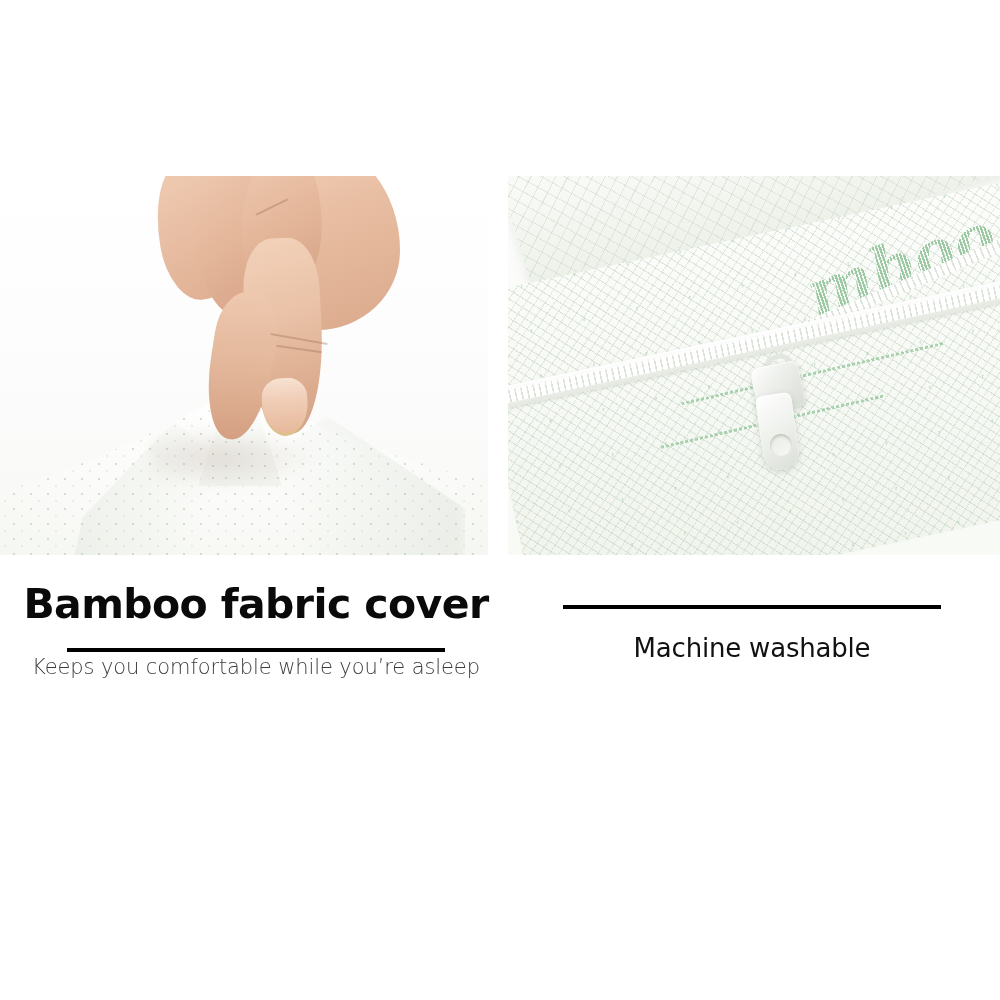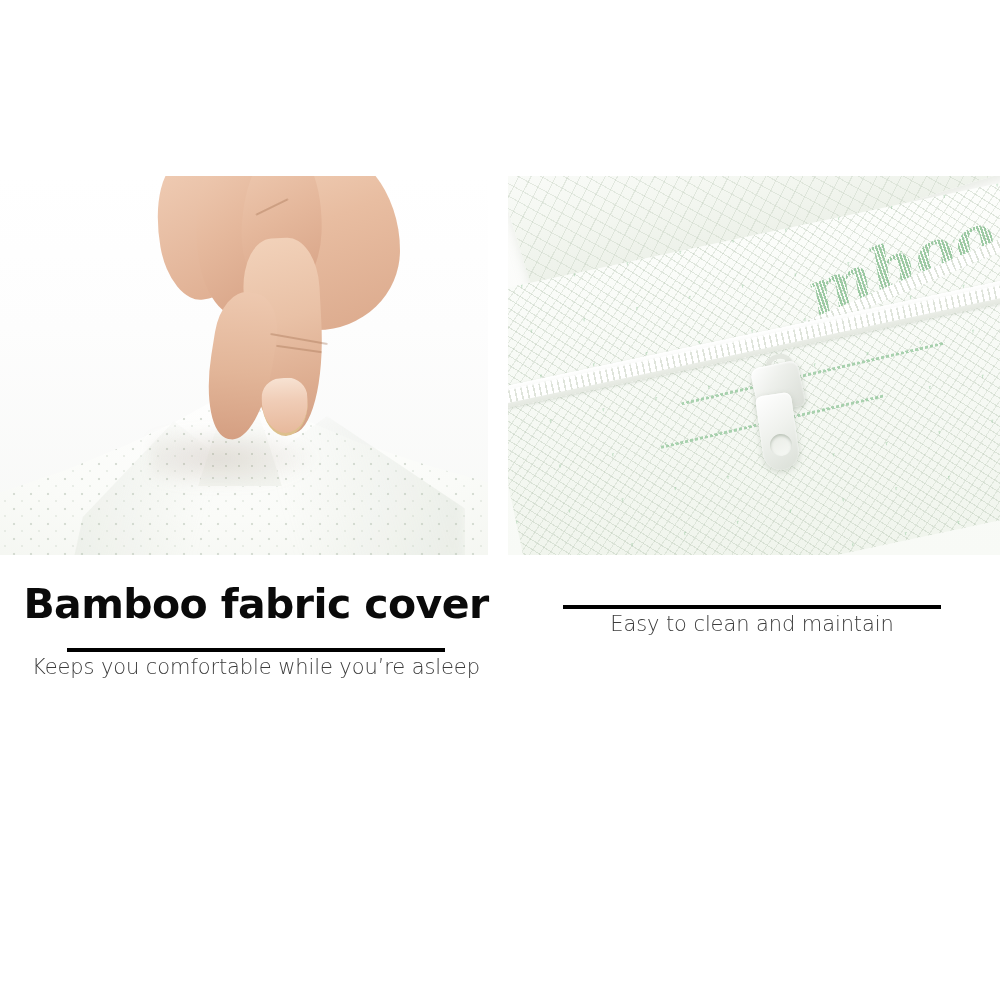--- a/index.html
+++ b/index.html
@@ -340,17 +340,17 @@
   <div class="text-band">
 
     <div class="col">
       <div class="heading">Bamboo fabric cover</div>
       <div class="rule"></div>
       <div class="desc">Keeps you comfortable while you’re asleep</div>
     </div>
 
     <div class="col">
       <div class="rule"></div>
-      <div class="desc">Easy to clean and maintain</div>
+      <div class="subtitle">Machine washable</div>
     </div>
   </div>
 
 </div>
 
 </body></html>

